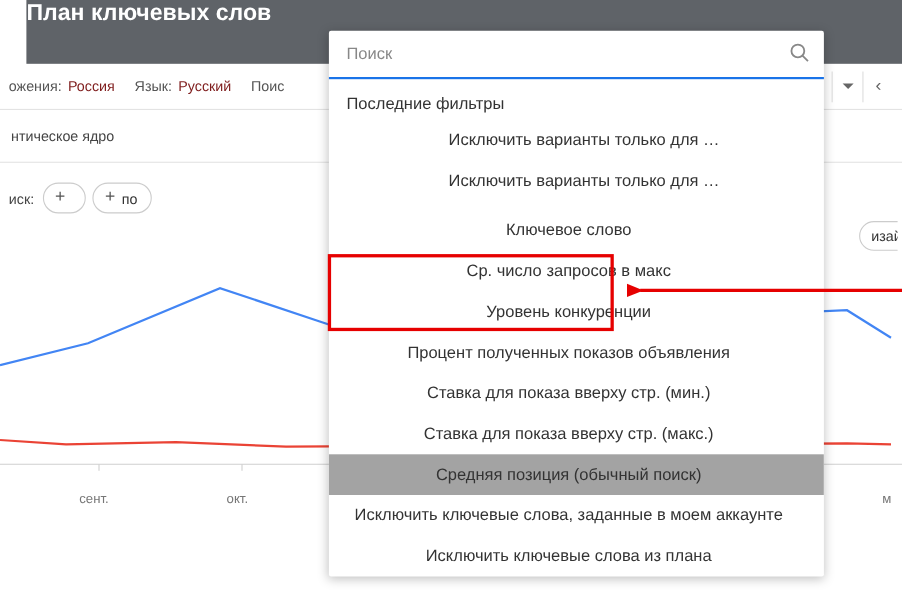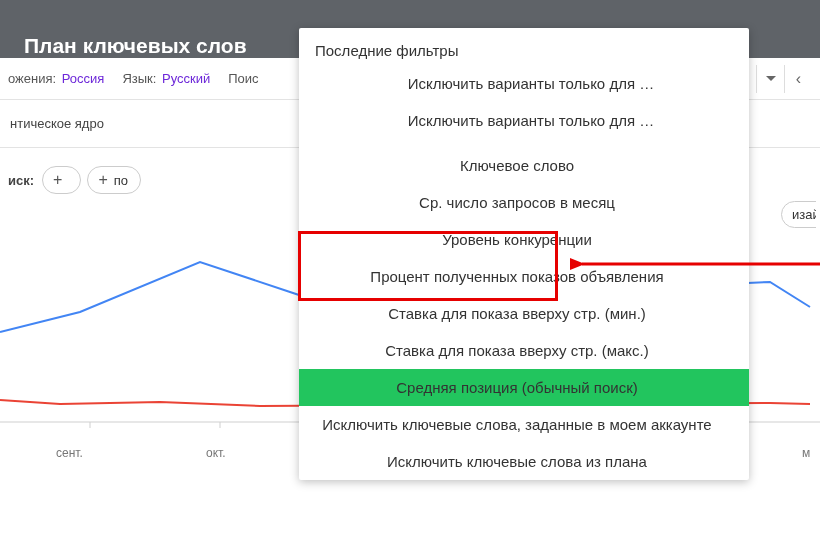--- a/index.html
+++ b/index.html
@@ -13,38 +13,39 @@
     overflow: hidden;
     position: relative;
   }
 
   
   .header {
     background: #5f6368;
     color: #fff;
     height: 58px;
     display: flex;
-    align-items: flex-end;
-    padding: 0 24px;
+    align-items: flex-start;
+    padding: 0 0;
     font-size: 21px;
     font-weight: 600;
+    margin-left: 24px;
   }
 
   
   .filters-row {
     height: 42px;
     border-bottom: 1px solid #e3e3e3;
     display: flex;
     align-items: center;
     padding: 0 8px;
     font-size: 13px;
     color: #555;
   }
   .filter-item { margin-right: 18px; }
-  .filter-value { color: #6d28d9; margin-left: 2px; }
+  .filter-value { color: #7f1d1d; margin-left: 2px; }
   .filters-row .right {
     margin-left: auto;
     display: flex;
     align-items: center;
   }
   .dropdown-btn {
     width: 28px; height: 28px;
     display:flex;align-items:center;justify-content:center;
     color:#666;
     border-left:1px solid #ddd;
@@ -68,21 +69,21 @@
   }
 
   
   .chips-row {
     padding: 18px 8px;
     display:flex;
     align-items:center;
     font-size:13px;
     color:#444;
   }
-  .chips-label { margin-right: 8px; font-weight: bold; }
+  .chips-label { margin-right: 8px; }
   .chip {
     border: 1px solid #ccc;
     border-radius: 16px;
     padding: 5px 12px 5px 10px;
     display:flex;
     align-items:center;
     margin-right: 6px;
     font-size: 13px;
     color:#333;
     background:#fff;
@@ -167,21 +168,21 @@
     color: #333;
   }
   .popup .option {
     padding: 10px 16px 10px 30px;
     font-size: 15px;
     color: #333;
     cursor: pointer;
     text-align: center;
   }
   .popup .option.lvl1 { padding-left: 2px; }
-  .popup .option.hover { background: #22c55e; }
+  .popup .option.hover { background: #a3a3a3; }
   .popup .spacer { height: 8px; }
 
   
   .red-box {
     position: absolute;
     border: 3px solid #e60000;
     z-index: 60;
     pointer-events: none;
   }
   .red-arrow {
@@ -253,35 +254,44 @@
     <line x1="0" y1="210" x2="820" y2="210" stroke="#cfcfcf" stroke-width="1"></line>
 
     <line x1="90" y1="210" x2="90" y2="216" stroke="#cfcfcf"></line>
     <line x1="220" y1="210" x2="220" y2="216" stroke="#cfcfcf"></line>
 
     <polyline id="blue-line" fill="none" stroke="#4285f4" stroke-width="2" points="0,120 80,100 200,50 290,80 320,90 770,70 810,95"></polyline>
 
     <polyline id="red-line" fill="none" stroke="#ea4335" stroke-width="2" points="0,188 60,192 160,190 260,194 770,191 810,192"></polyline>
   </svg>
   <div class="xticks">
-    <span class="xtick" style="left:56px;bottom:0">сент.</span>
+    <span class="xtick" style="left:72px;bottom:0">сент.</span>
     <span class="xtick" style="left:206px;bottom:0">окт.</span>
     <span class="xtick" style="left:802px;bottom:0">м</span>
   </div>
 </div>
 
 <div class="popup">
+  <div class="search-row">
+    <input type="text" placeholder="Поиск" style="">
+    <span class="mag">
+      <svg width="20" height="20" viewBox="0 0 24 24" fill="none" stroke="#888" stroke-width="2">
+        <circle cx="10" cy="10" r="7"></circle>
+          <line x1="15" y1="15" x2="21" y2="21"></line>
+      </svg>
+    </span>
+  </div>
   <div class="scroll">
     <div class="section-head">Последние фильтры</div>
     <div class="option">Исключить варианты только для …</div>
     <div class="option">Исключить варианты только для …</div>
     <div class="spacer"></div>
 
     <div class="option lvl1">Ключевое слово</div>
-    <div class="option lvl1">Ср. число запросов в месяц</div>
+    <div class="option lvl1">Ср. число запросов в макс</div>
     <div class="option lvl1">Уровень конкуренции</div>
     <div class="option lvl1">Процент полученных показов объявления</div>
     <div class="option lvl1">Ставка для показа вверху стр. (мин.)</div>
     <div class="option lvl1">Ставка для показа вверху стр. (макс.)</div>
     <div class="option lvl1 hover">Средняя позиция (обычный поиск)</div>
     <div class="option lvl1">Исключить ключевые слова, заданные в моем аккаунте</div>
     <div class="option lvl1">Исключить ключевые слова из плана</div>
   </div>
 </div>
 

